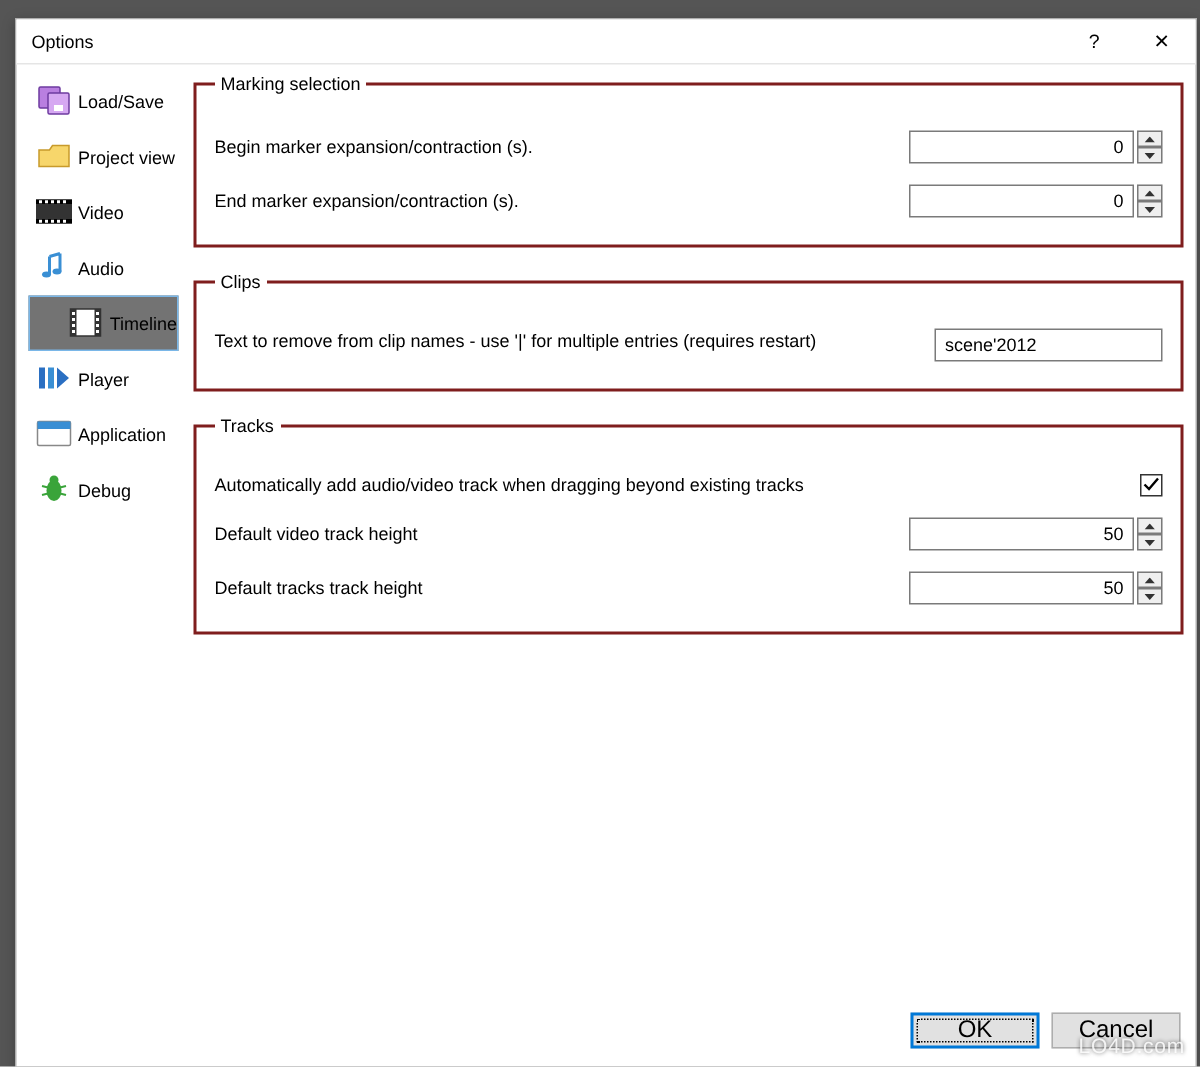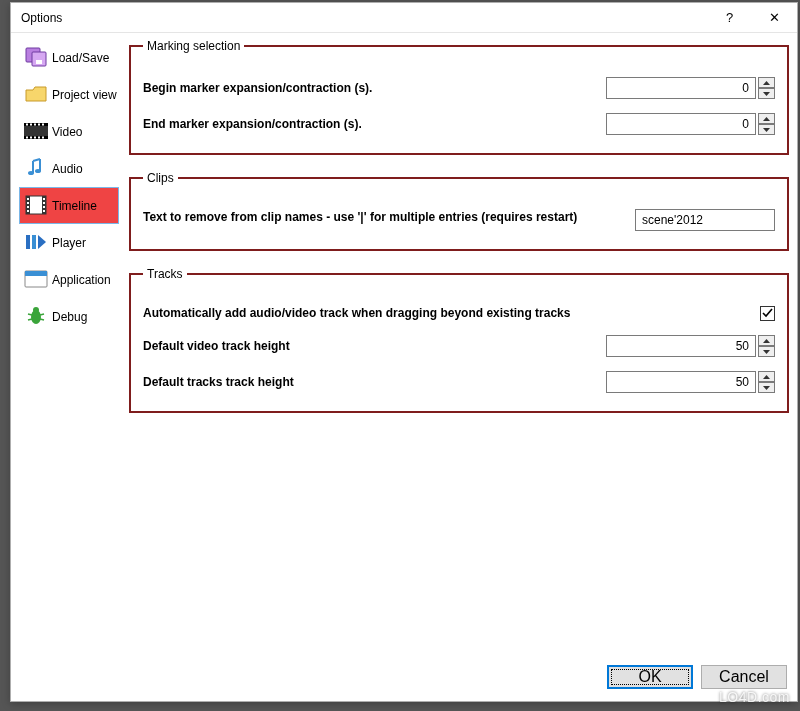--- a/index.html
+++ b/index.html
@@ -9,21 +9,21 @@
     font-size: 12px;
     background: #555;
     width: 800px;
     height: 711px;
     position: relative;
     overflow: hidden;
   }
   .dialog {
     position: absolute;
     left: 10px;
-    top: 2px;
+    top: 12px;
     width: 788px;
     height: 700px;
     background: #fff;
     border: 1px solid #aeaeae;
     box-shadow: 0 2px 8px rgba(0,0,0,0.25);
   }
   .titlebar {
     height: 30px;
     background: #fff;
     border-bottom: 1px solid #e5e5e5;
@@ -59,22 +59,23 @@
   }
   .sidebar-item {
     display: flex;
     flex-direction: row;
     align-items: center;
     padding: 4px 0 4px 0;
     border: 1px solid transparent;
     cursor: default;
   }
   .sidebar-item.selected {
-    background: #ef4444;
+    background: #737373;
     border: 1px solid #7ab7e8;
+    justify-content: flex-end;
   }
   .sidebar-item .icon-wrap {
     width: 32px;
     height: 26px;
     display: flex;
     align-items: center;
     justify-content: center;
     margin-bottom: 1px;
   }
   .sidebar-item .label {
@@ -101,21 +102,20 @@
     display: flex;
     align-items: center;
     margin-top: 14px;
   }
   .row-label {
     flex: 1;
     font-size: 12px;
     color: #000;
     line-height: 1.35;
     padding-right: 10px;
-    font-weight: bold;
   }
   .num-field {
     display: flex;
     align-items: stretch;
   }
   .num-input {
     width: 150px;
     height: 22px;
     border: 1px solid #7a7a7a;
     font-family: inherit;
@@ -133,21 +133,21 @@
     flex: 1;
     border: 1px solid #7a7a7a;
     background: #efefef;
     display: flex;
     align-items: center;
     justify-content: center;
     height: 11px;
   }
   .spin-btn svg { display:block; }
   .text-input {
-    width: 140px;
+    width: 152px;
     height: 22px;
     border: 1px solid #7a7a7a;
     font-family: inherit;
     font-size: 12px;
     padding: 0 6px;
   }
   .check {
     width: 15px;
     height: 15px;
     border: 1px solid #333;

